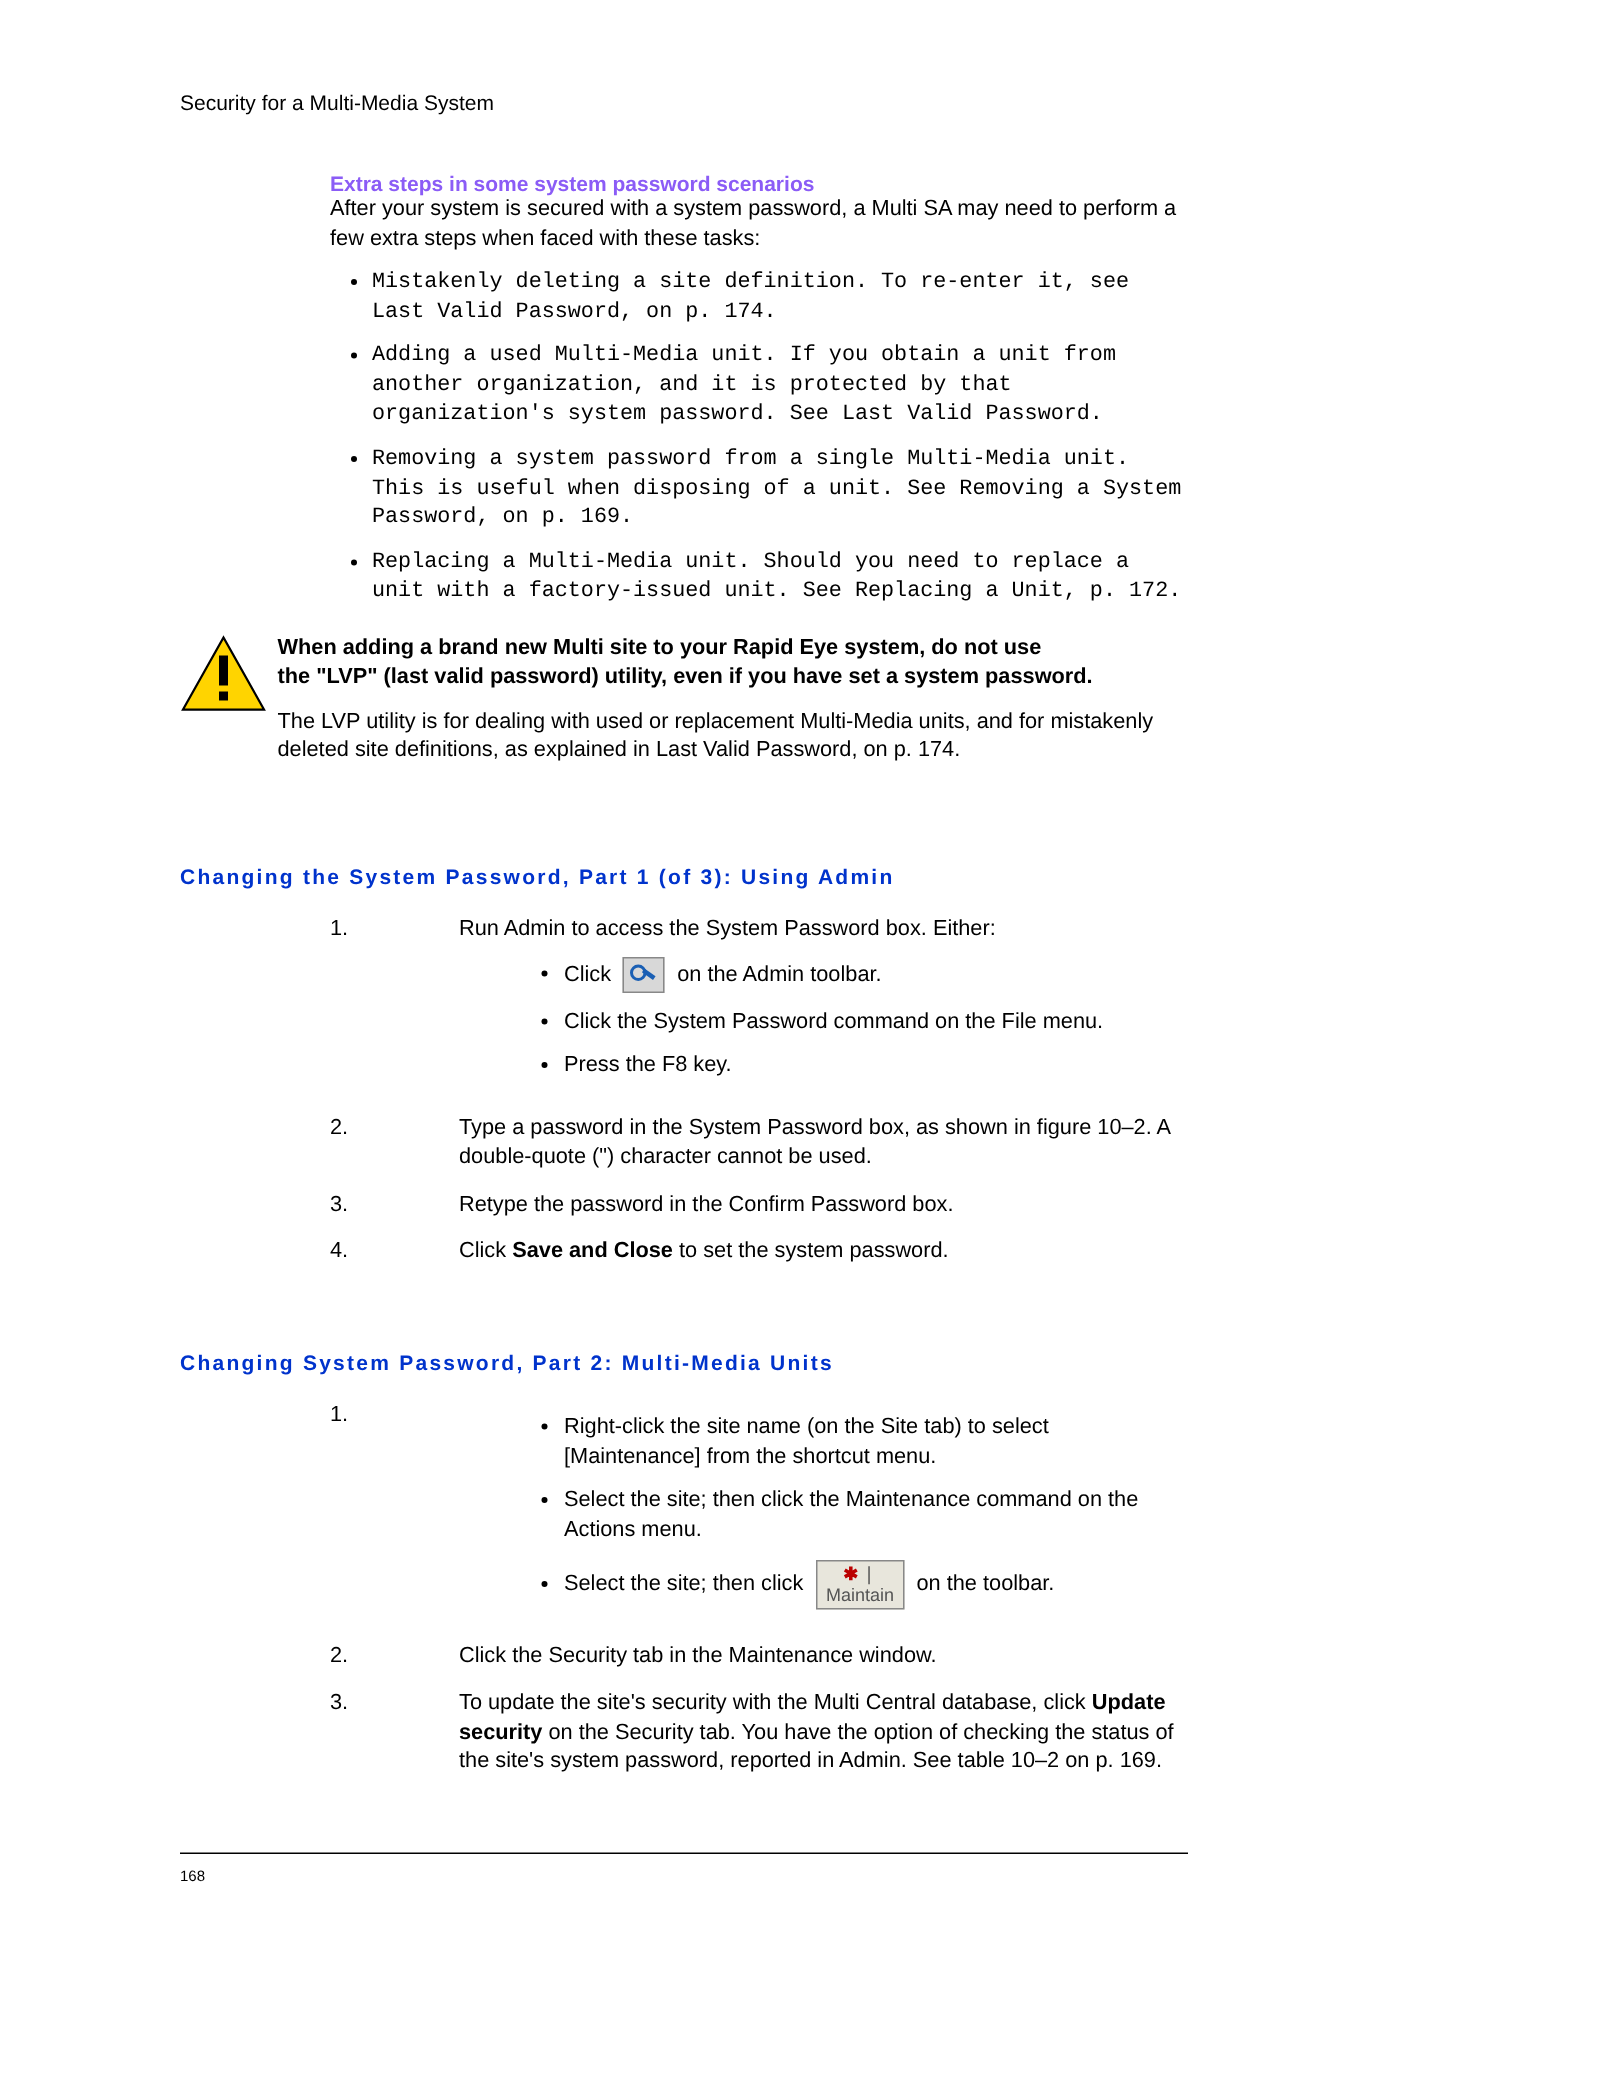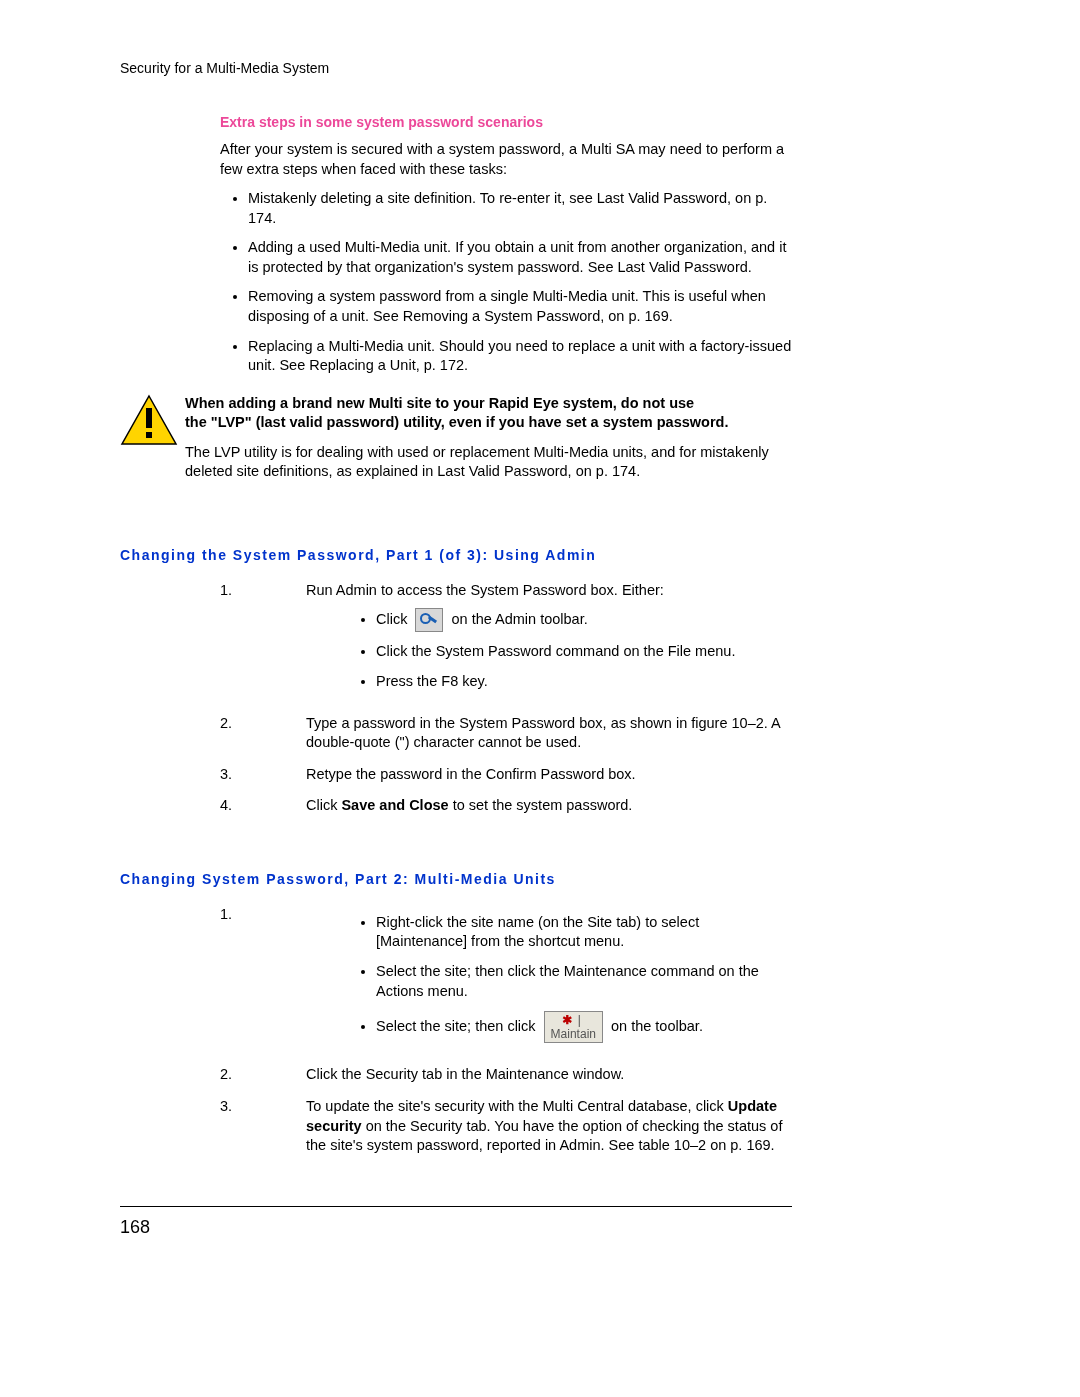--- a/index.html
+++ b/index.html
@@ -17,36 +17,36 @@
     width: 912px;
   }
   .running-header {
     font-size: 14px;
     margin-bottom: 38px;
   }
   .content-indent {
     margin-left: 100px;
   }
   .sub-heading {
-    color: #ec4899;
+    color: #8b5cf6;
     font-weight: bold;
     font-size: 14px;
-    margin-bottom: 10px;
   }
   p {
     margin: 0 0 10px 0;
     line-height: 1.35;
   }
   ul.bullets {
     margin: 0 0 10px 0;
     padding-left: 28px;
   }
   ul.bullets li {
     margin-bottom: 10px;
     line-height: 1.35;
+    font-family: Liberation Mono, monospace;
   }
   .warn-row {
     display: flex;
     align-items: flex-start;
     gap: 7px;
     margin-top: 18px;
     justify-content: flex-end;
   }
   .warn-icon svg { display:block; }
   .warn-text { flex: 1; }
@@ -132,21 +132,21 @@
     margin-bottom: 1px;
   }
   .maintain-btn .tools span:first-child { color: #b00; font-weight:bold; }
   .maintain-btn .tools span:last-child { color: #555; }
   .footer-rule {
     border: none;
     border-top: 1px solid #000;
     margin: 50px 0 10px 0;
   }
   .page-num {
-    font-size: 18px;
+    font-size: 10px;
   }
   .bold { font-weight: bold; }
 </style>
 </head>
 <body>
 
 <div class="page">
 
   <div class="running-header">Security for a Multi-Media System</div>
 

